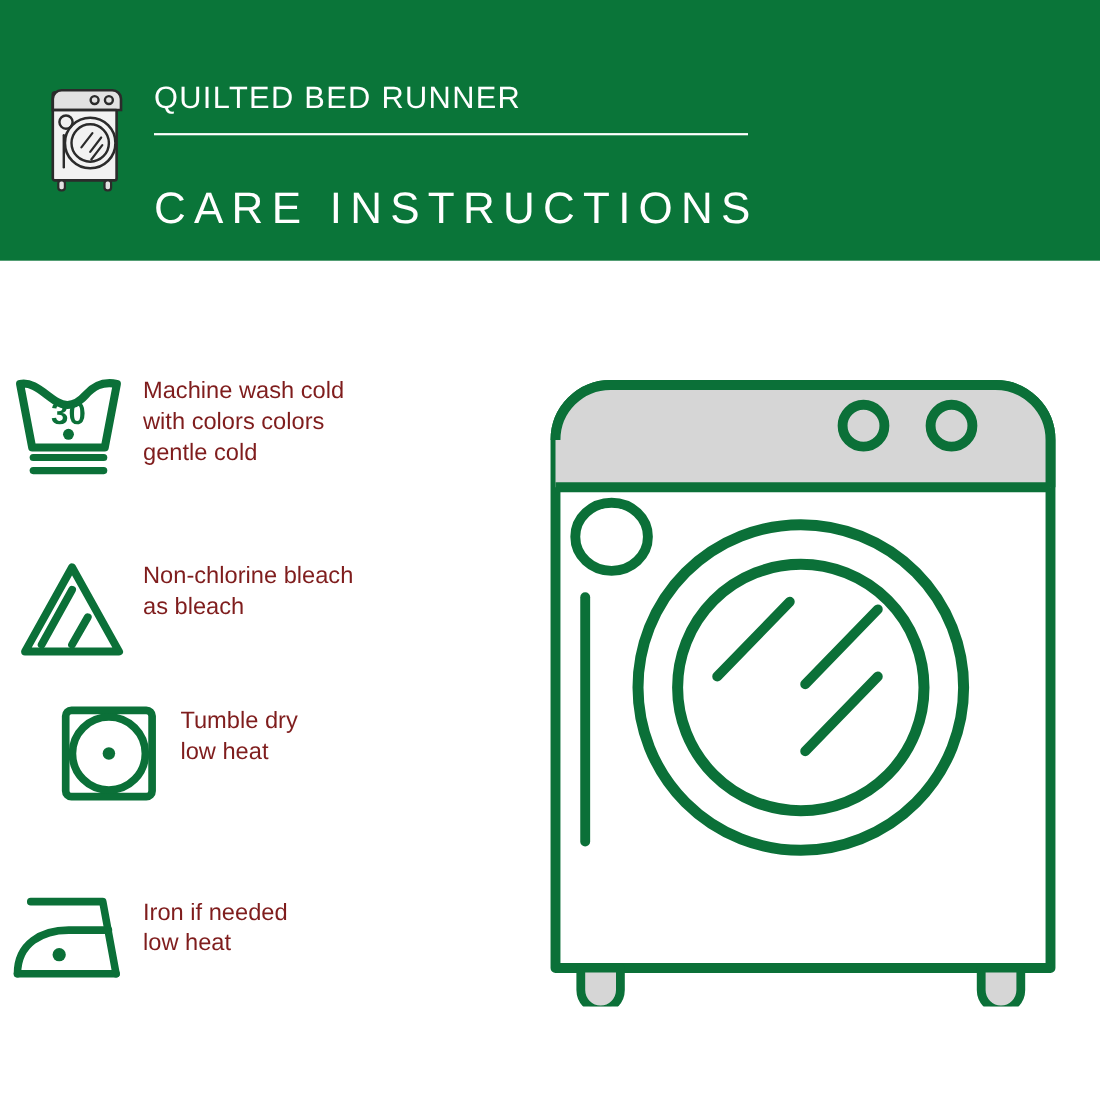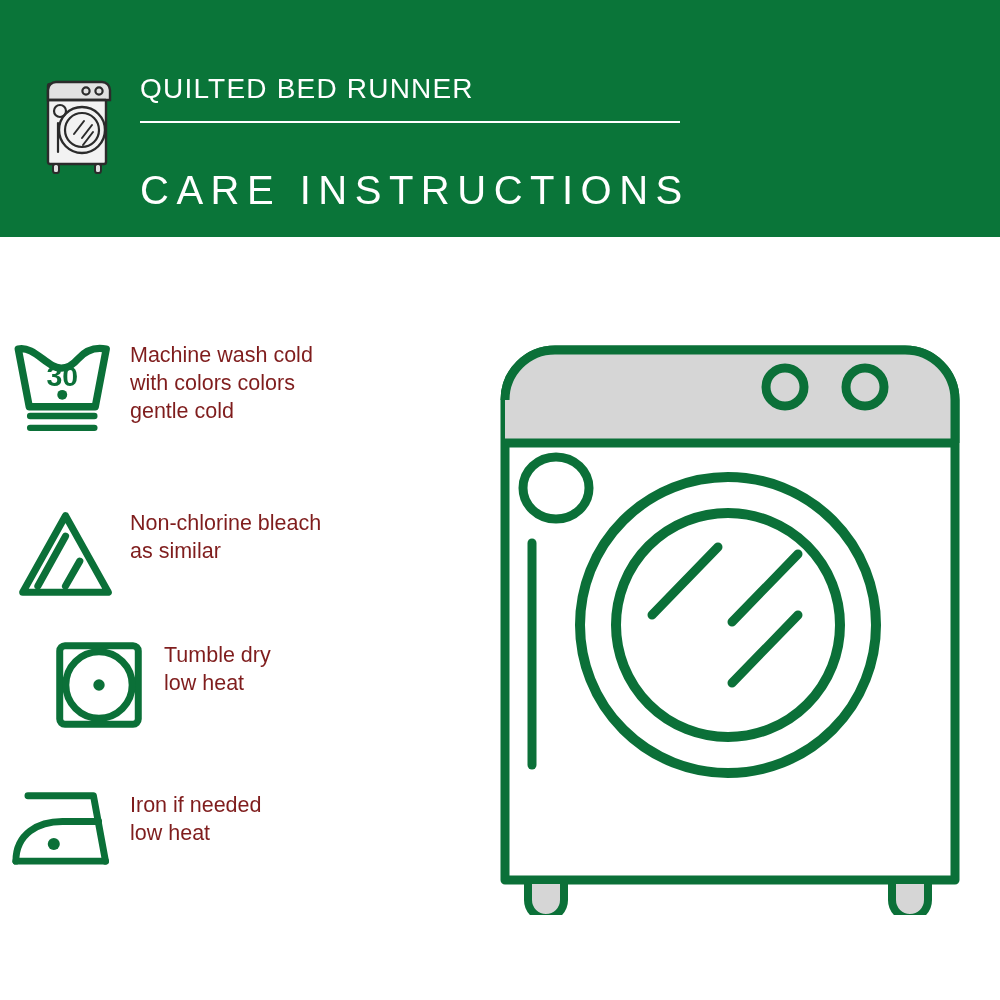--- a/index.html
+++ b/index.html
@@ -93,21 +93,21 @@
     font-size: 21.5px;
     line-height: 28px;
     font-weight: 400;
     padding-top: 4px;
   }
   .care-text .tl { display: block; white-space: nowrap; }
 
   #row-wash   { top: 100px; }
   #row-bleach { top: 245px; margin-top: 23px; }
   #row-dry    { top: 400px; padding-left: 34px; }
-  #row-iron   { top: 550px; }
+  #row-iron   { top: 574px; }
 
   
   #machine {
     position: absolute;
     left: 480px;
     top: 325px;
     width: 500px;
     height: 590px;
   }
 </style>
@@ -179,21 +179,21 @@
     <div class="care-row" id="row-bleach">
       <div class="care-symbol">
         <svg viewBox="0 0 120 110" width="107" height="98" aria-hidden="true">
           <path d="M60 12 L 108 98 L 12 98 Z" fill="none" stroke="#0b7038" stroke-width="8" stroke-linejoin="round"></path>
           <line x1="60" y1="35" x2="29" y2="91" stroke="#0b7038" stroke-width="8" stroke-linecap="round"></line>
           <line x1="76" y1="63" x2="60" y2="91" stroke="#0b7038" stroke-width="8" stroke-linecap="round"></line>
         </svg>
       </div>
       <div class="care-text">
         <span class="tl">Non-chlorine bleach</span>
-        <span class="tl">as similar</span>
+        <span class="tl">as bleach</span>
       </div>
     </div>
 
     <div class="care-row" id="row-dry">
       <div class="care-symbol">
         <svg viewBox="0 0 110 110" width="96" height="96" aria-hidden="true">
           <rect x="10" y="10" width="90" height="90" rx="6" fill="none" stroke="#0b7038" stroke-width="8"></rect>
           <circle cx="55" cy="55" r="38" fill="none" stroke="#0b7038" stroke-width="8"></circle>
           <circle cx="55" cy="55" r="6.5" fill="#0b7038"></circle>
         </svg>

